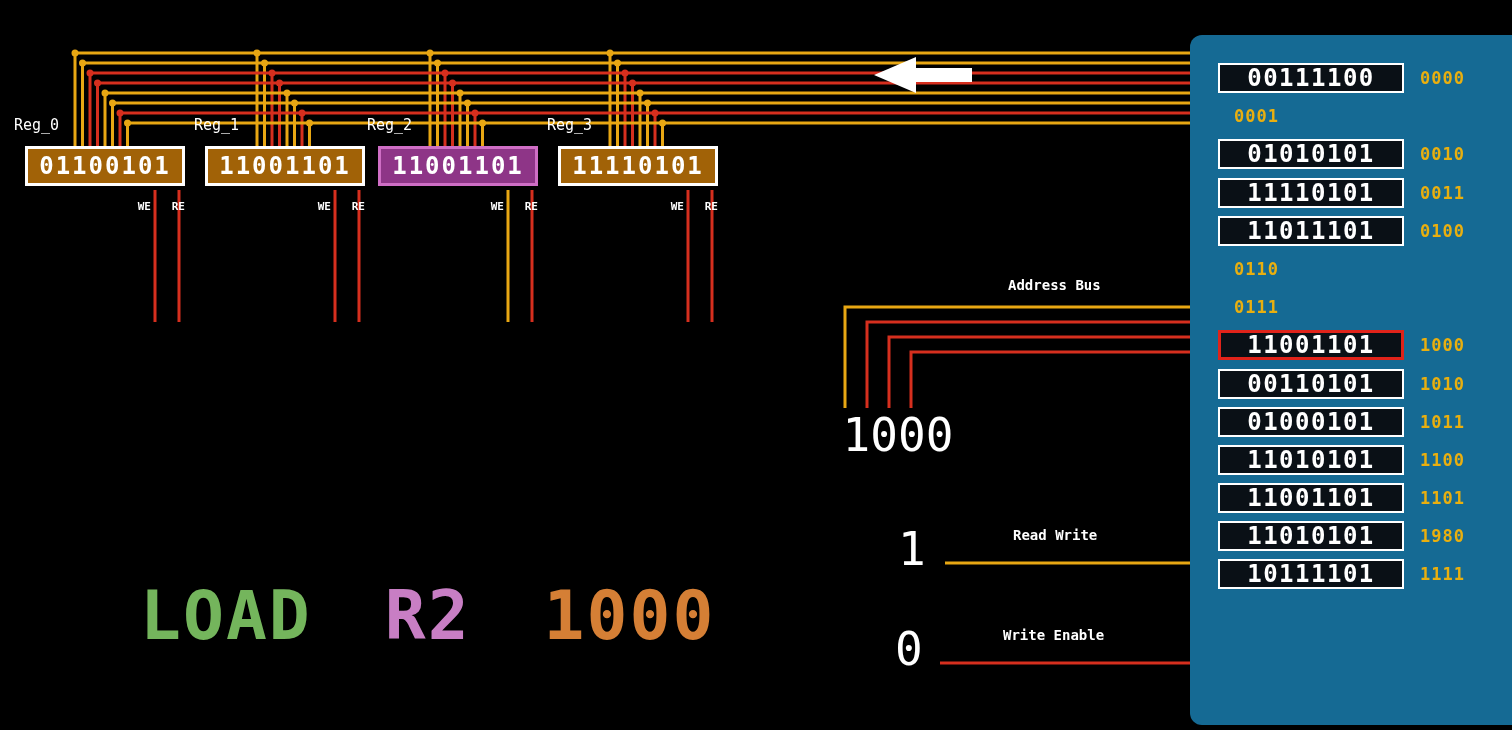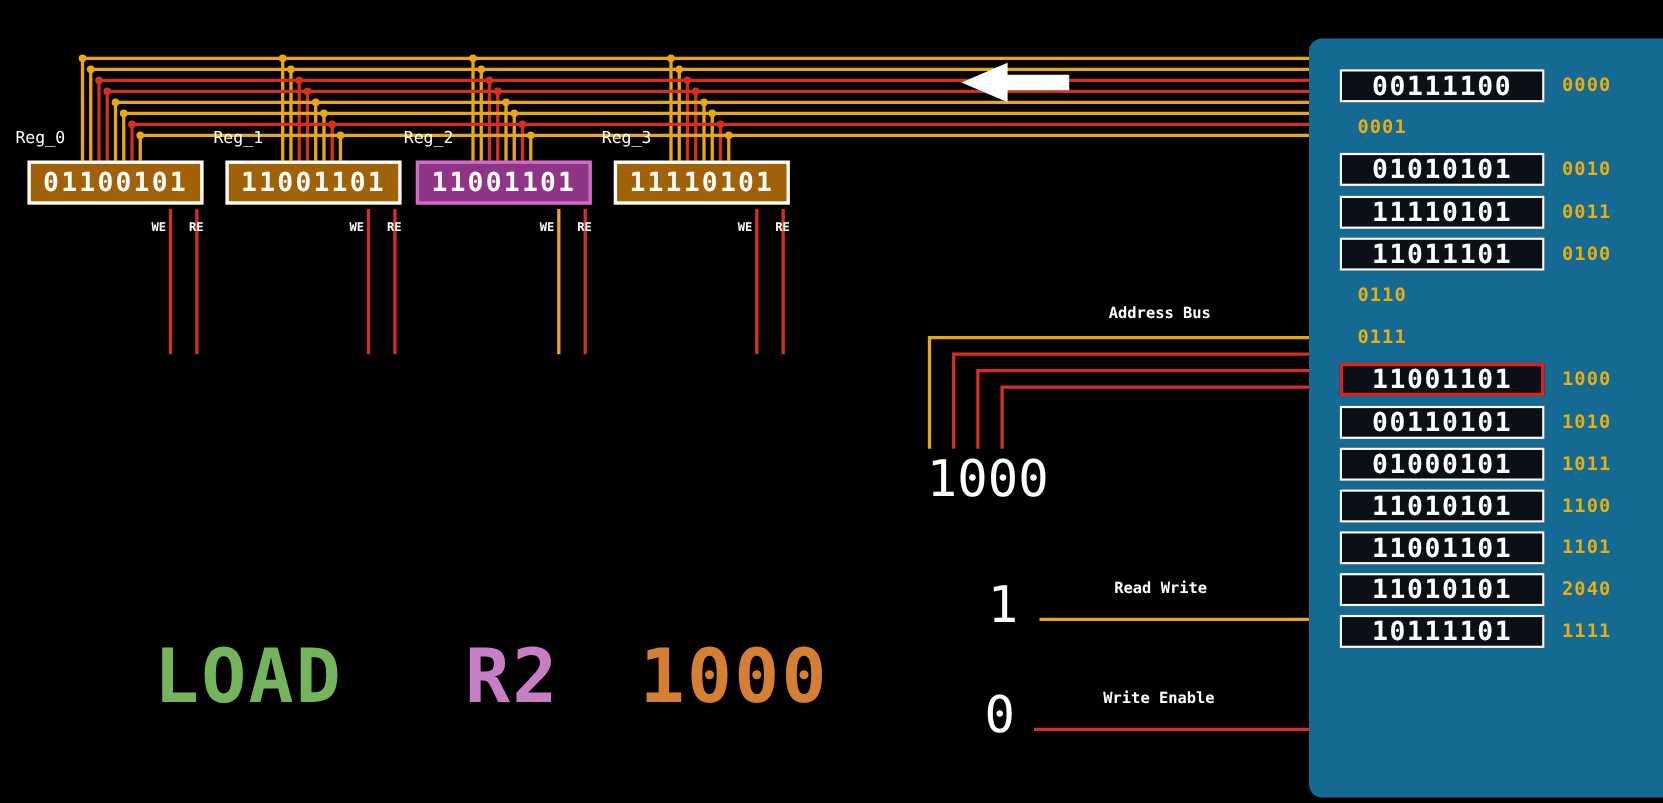--- a/index.html
+++ b/index.html
@@ -47,21 +47,21 @@
   .lbl-we{left:1003px;top:627px;}
   .sig-value{position:absolute;font-size:46px;z-index:2;}
   .val-addr{left:828px;top:408px;width:140px;text-align:center;}
   .val-re{left:898px;top:522px;}
   .val-we{left:895px;top:622px;}
 
   
   .instruction{position:absolute;left:140px;top:576px;font-size:68px;font-weight:bold;letter-spacing:2px;white-space:nowrap;z-index:2;}
   .instruction span{margin-right:30px;}
   .op{color:var(--instruction-opcode,#74b55c);}
-  .rg{color:var(--instruction-register,#c87ec4);margin-left:38px;}
+  .rg{color:var(--instruction-register,#c87ec4);}
   .ad{color:var(--instruction-address,#d57f35);}
 
   
   .arrow{position:absolute;left:872px;top:55px;z-index:3;}
   .arrow polygon{fill:var(--arrow,#fff);}
 </style>
 </head>
 <body>
 
 <div class="stage">
@@ -238,21 +238,21 @@
     <div class="mem-row">
         <div class="mem-cell">11010101</div>
         <div class="mem-addr">1100</div>
       </div>
     <div class="mem-row">
         <div class="mem-cell">11001101</div>
         <div class="mem-addr">1101</div>
       </div>
     <div class="mem-row">
         <div class="mem-cell">11010101</div>
-        <div class="mem-addr">2040</div>
+        <div class="mem-addr">1980</div>
       </div>
     <div class="mem-row">
         <div class="mem-cell">10111101</div>
         <div class="mem-addr">1111</div>
       </div>
   </div>
 
 </div>
 
 </body></html>

